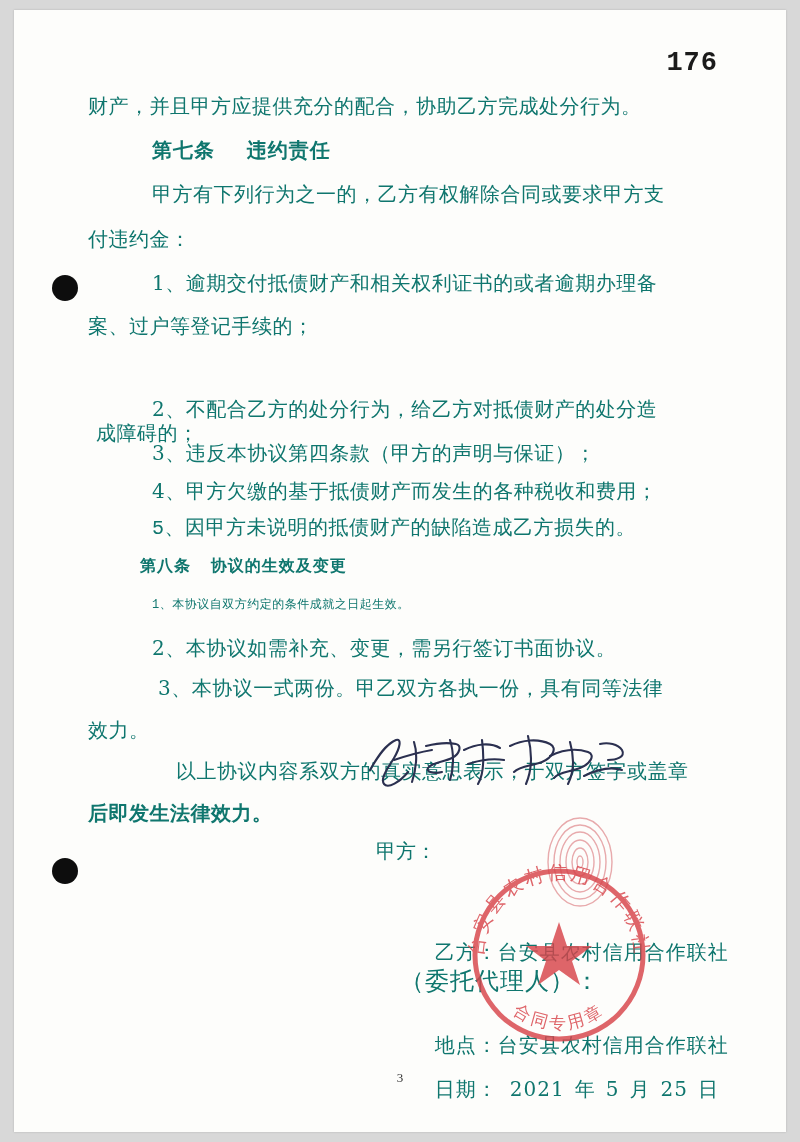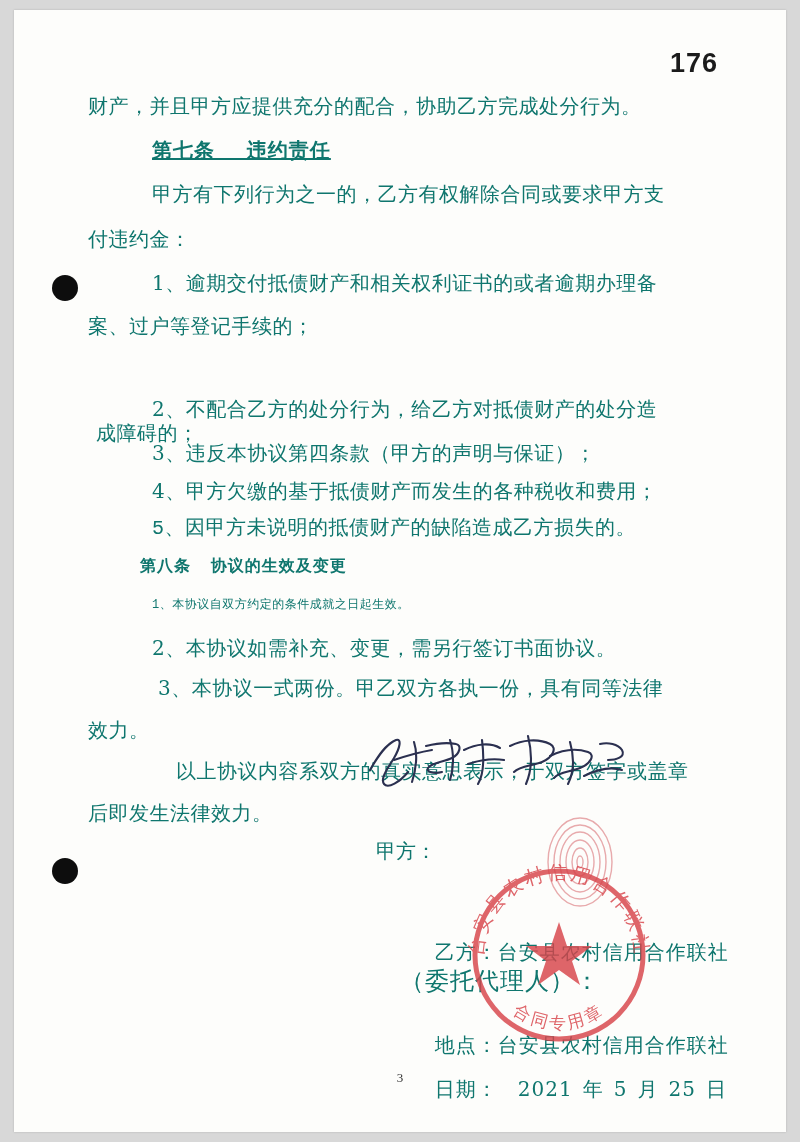--- a/index.html
+++ b/index.html
@@ -25,21 +25,21 @@
     box-shadow: 0 0 2px rgba(0,0,0,0.18);
   }
   
   .page-number {
     position: absolute;
     right: 68px;
     top: 38px;
     font-size: 27px;
     font-weight: bold;
     color: #1b1b1b;
-    font-family: Liberation Sans, sans-serif;
+    font-family: Liberation Mono, monospace;
     letter-spacing: 1px;
   }
   
   .punch {
     position: absolute;
     width: 26px;
     height: 26px;
     border-radius: 50%;
     background: #0d0d0d;
   }
@@ -56,45 +56,45 @@
     font-size: 19.5px;
     line-height: 1.0;
   }
   .line {
     white-space: pre;
     color: #0f766e;
     font-family: "DejaVu Serif", "Liberation Serif", serif;
   }
 
   .l1  { position:absolute; left:0px;   top:0px;    font-size:20px; letter-spacing:0.5px;}
-  .l2  { position:absolute; left:64px;  top:44px;   font-size:20px; font-weight:bold; letter-spacing:1px;text-decoration:underline;}
+  .l2  { position:absolute; left:64px;  top:44px;   font-size:20px; font-weight:bold; letter-spacing:1px;}
   .l3  { position:absolute; left:64px;  top:88px;   font-size:20px; letter-spacing:0.5px;}
   .l4  { position:absolute; left:0px;   top:133px;  font-size:20px; letter-spacing:0.5px;}
   .l5  { position:absolute; left:64px;  top:177px;  font-size:20px; letter-spacing:0.5px;}
   .l6  { position:absolute; left:0px;   top:220px;  font-size:20px; letter-spacing:0.5px;}
   .l7  { position:absolute; left:64px;  top:262px;  font-size:20px; letter-spacing:0.5px;margin-top:41px;}
   .l8  { position:absolute; left:8px;   top:305px;  font-size:20px; letter-spacing:0.5px;margin-top:22px;}
   .l9  { position:absolute; left:64px;  top:347px;  font-size:20px; letter-spacing:0.5px;}
   .l10 { position:absolute; left:64px;  top:385px;  font-size:20px; letter-spacing:0.5px;}
   .l11 { position:absolute; left:64px;  top:423px;  font-size:20px; letter-spacing:0.5px;font-family:Liberation Mono, monospace;}
   .l12 { position:absolute; left:52px;  top:462px;  font-size:16px; font-weight:bold; letter-spacing:1px;}
   .l13 { position:absolute; left:64px;  top:503px;  font-size:12px; letter-spacing:0.5px;font-family:Liberation Mono, monospace;}
   .l14 { position:absolute; left:64px;  top:542px;  font-size:20px; letter-spacing:0.5px;}
   .l15 { position:absolute; left:70px;  top:582px;  font-size:20px; letter-spacing:0.5px;}
   .l16 { position:absolute; left:0px;   top:624px;  font-size:20px; letter-spacing:0.5px;}
   .l17 { position:absolute; left:88px;  top:665px;  font-size:20px; letter-spacing:0.5px;}
-  .l18 { position:absolute; left:0px;   top:707px;  font-size:20px; letter-spacing:0.5px;}
+  .l18 { position:absolute; left:0px;   top:707px;  font-size:20px; letter-spacing:0.5px;font-weight:bold;}
 
   
   .sig-a   { position:absolute; left:288px; top:745px; font-size:20px;}
   .sig-b   { position:absolute; left:288px; top:826px; font-size:20px; letter-spacing:1px;}
   .sig-b2  { position:absolute; left:312px; top:873px; font-size:24px; letter-spacing:1px;}
   .sig-loc { position:absolute; left:288px; top:919px; font-size:20px; letter-spacing:1px;}
   .sig-date{ position:absolute; left:288px; top:963px; font-size:20px; letter-spacing:1px;}
-  .date-y  { margin-left: 20px; }
+  .date-y  { margin-left: 12px; }
   .date-sep{ margin: 0 10px; }
 
   
   .handwriting {
     position: absolute;
     left: 350px;
     top: 716px;
     width: 270px;
     height: 72px;
     pointer-events: none;

